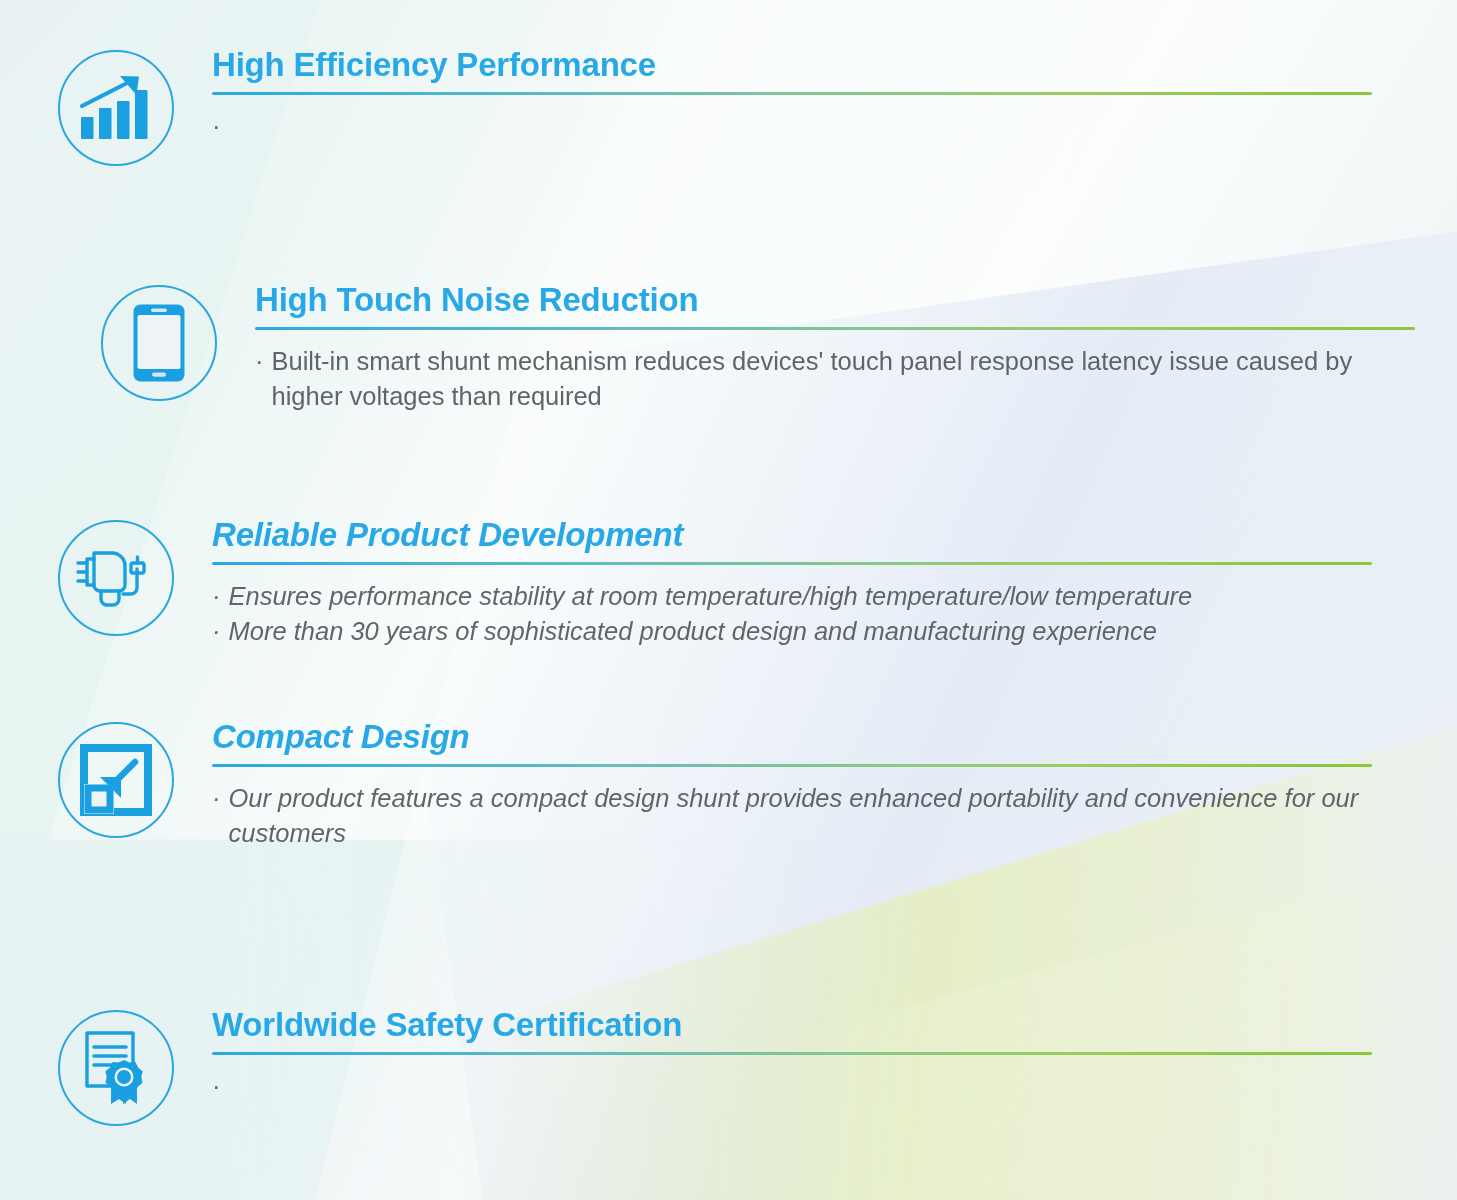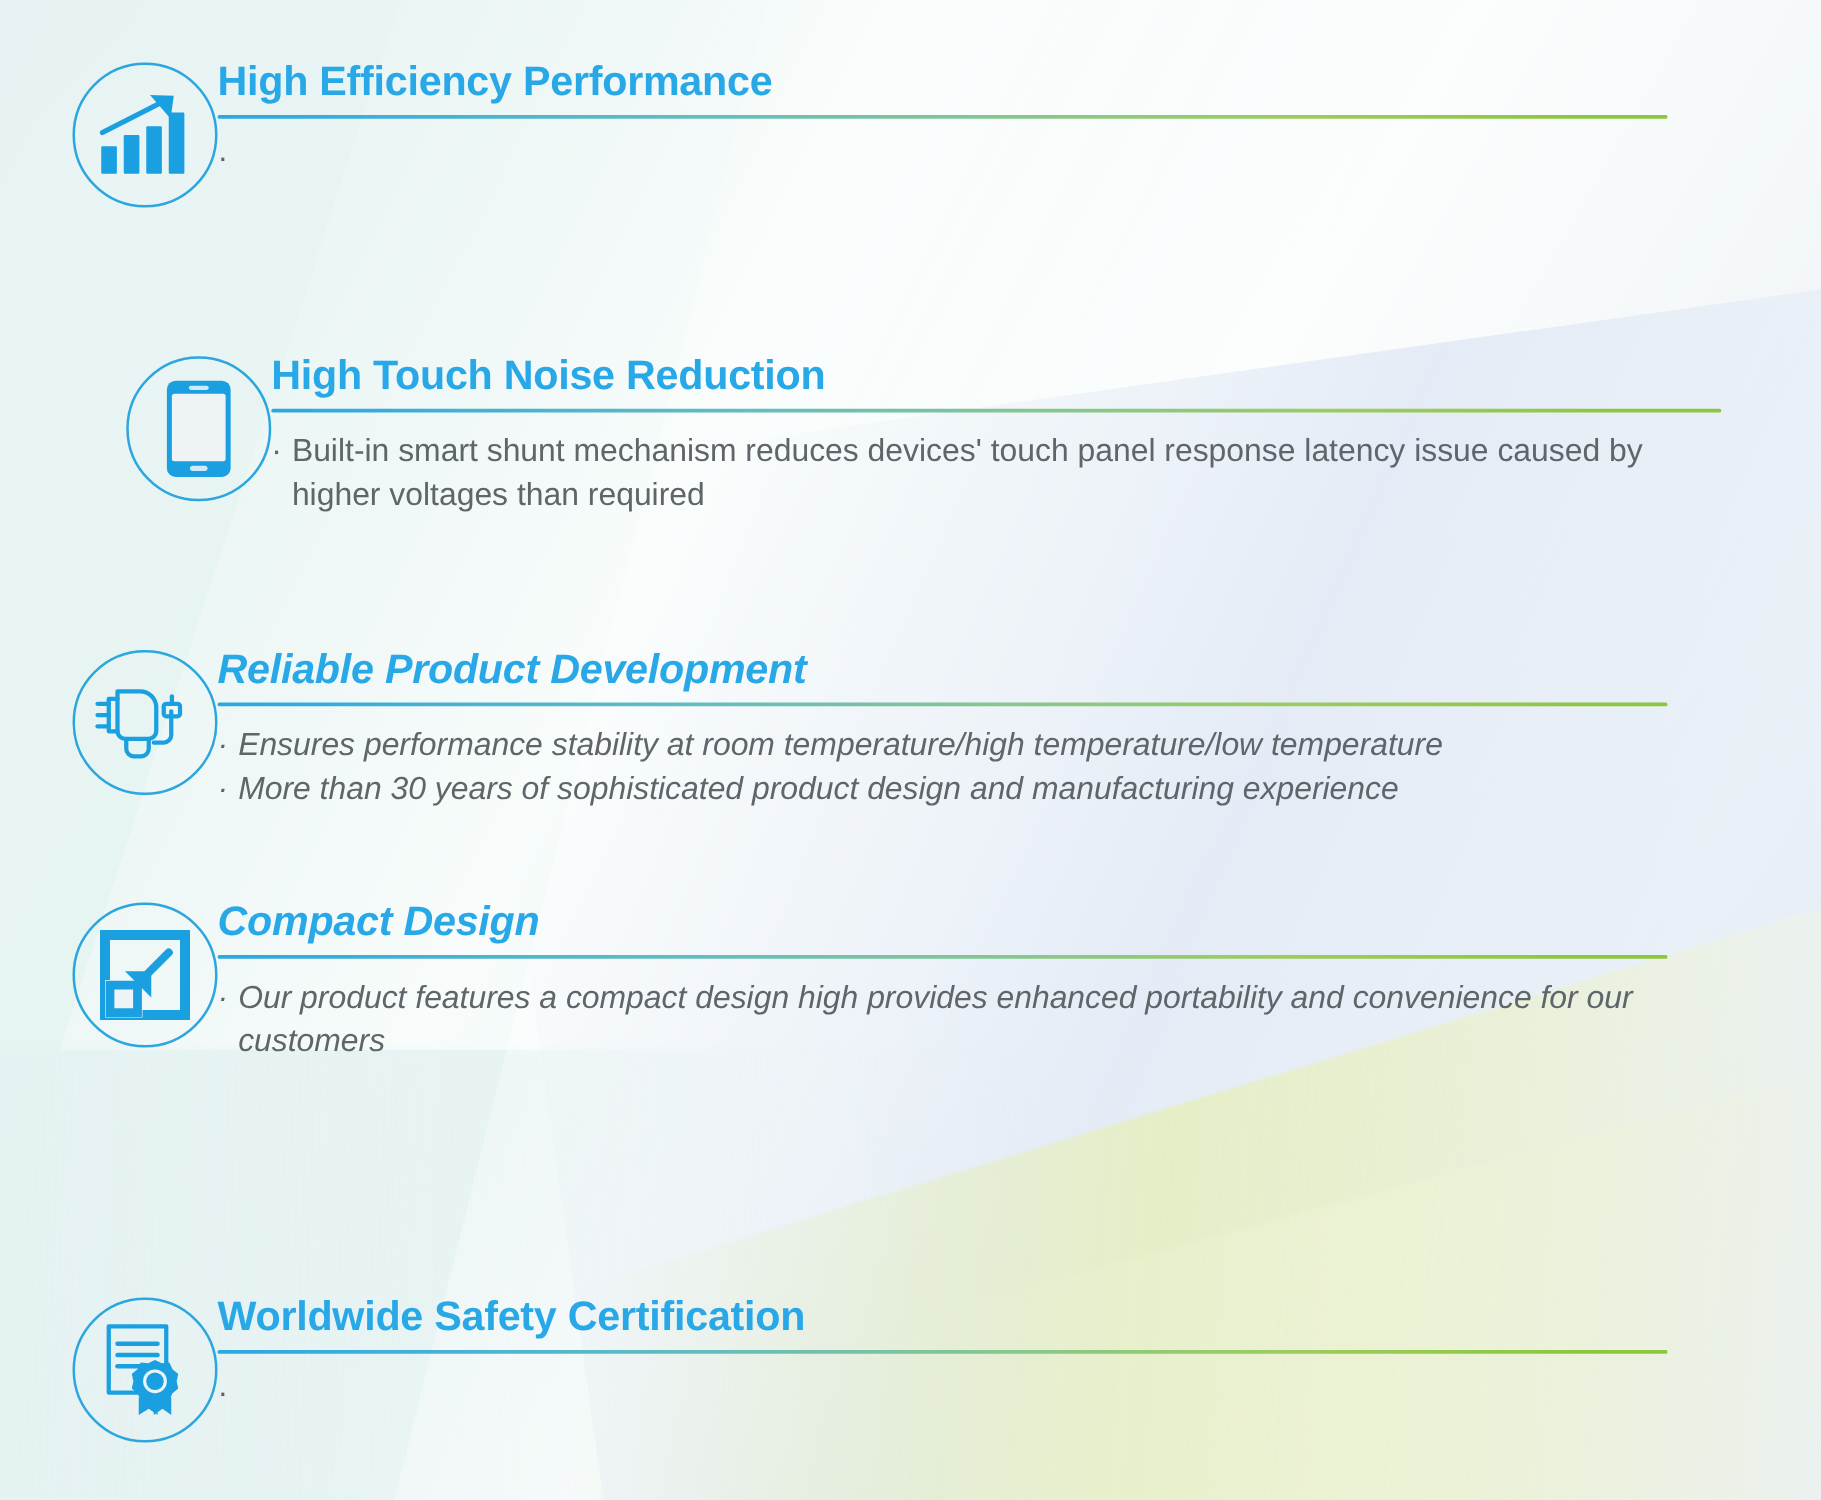--- a/index.html
+++ b/index.html
@@ -110,20 +110,21 @@
     border-radius:50%;
     display:flex;
     align-items:center;
     justify-content:center;
     flex:0 0 auto;
     background:transparent;
   }
   .icon-circle svg { display:block; }
 
   .feature-body {
+    margin-left:38px;
     width:1160px;
     flex:0 0 auto;
   }
 
   .feature-title {
     color:#28a8e6;
     font-size:33px;
     font-weight:bold;
     line-height:1.18;
     letter-spacing:-0.2px;
@@ -165,21 +166,21 @@
   }
   .feature-line .bullet-text {
     display:block;
   }
 
   
   #row-0 { top:46px; }
   #row-1 { top:281px;padding-left:43px; }
   #row-2 { top:516px;font-style:italic; }
   #row-3 { top:718px;font-style:italic; }
-  #row-4 { top:1034px; }
+  #row-4 { top:1006px; }
 </style>
 </head>
 <body>
 
 <div class="page">
 
   <div class="bg-layer">
     <div class="bg-base"></div>
     <div class="bg-mint"></div>
     <div class="bg-soft-top"></div>
@@ -276,21 +277,21 @@
         <path d="M55 18 L33 40" stroke="#1a9fe0" stroke-width="6.5" stroke-linecap="round"></path>
         <path d="M30 44 L30 23 L51 44 Z" fill="#1a9fe0" transform="rotate(180 35.5 38.5)"></path>
       </svg>
     </div>
     <div class="feature-body">
       <div class="feature-title">Compact Design</div>
       <div class="feature-divider"></div>
       <div class="feature-lines">
         <div class="feature-line">
           <span class="bullet">·</span>
-          <span class="bullet-text">Our product features a compact design high provides enhanced portability and convenience for our customers</span>
+          <span class="bullet-text">Our product features a compact design shunt provides enhanced portability and convenience for our customers</span>
         </div>
       </div>
     </div>
   </div>
 
   <div class="feature-row" id="row-4">
     <div class="icon-circle">
       <svg width="70" height="76" viewBox="0 0 70 76" aria-hidden="true">
         <g fill="none" stroke="#1a9fe0" stroke-width="3.4" stroke-linejoin="round">
           <path d="M6 3 H52 V56 H6 Z"></path>

